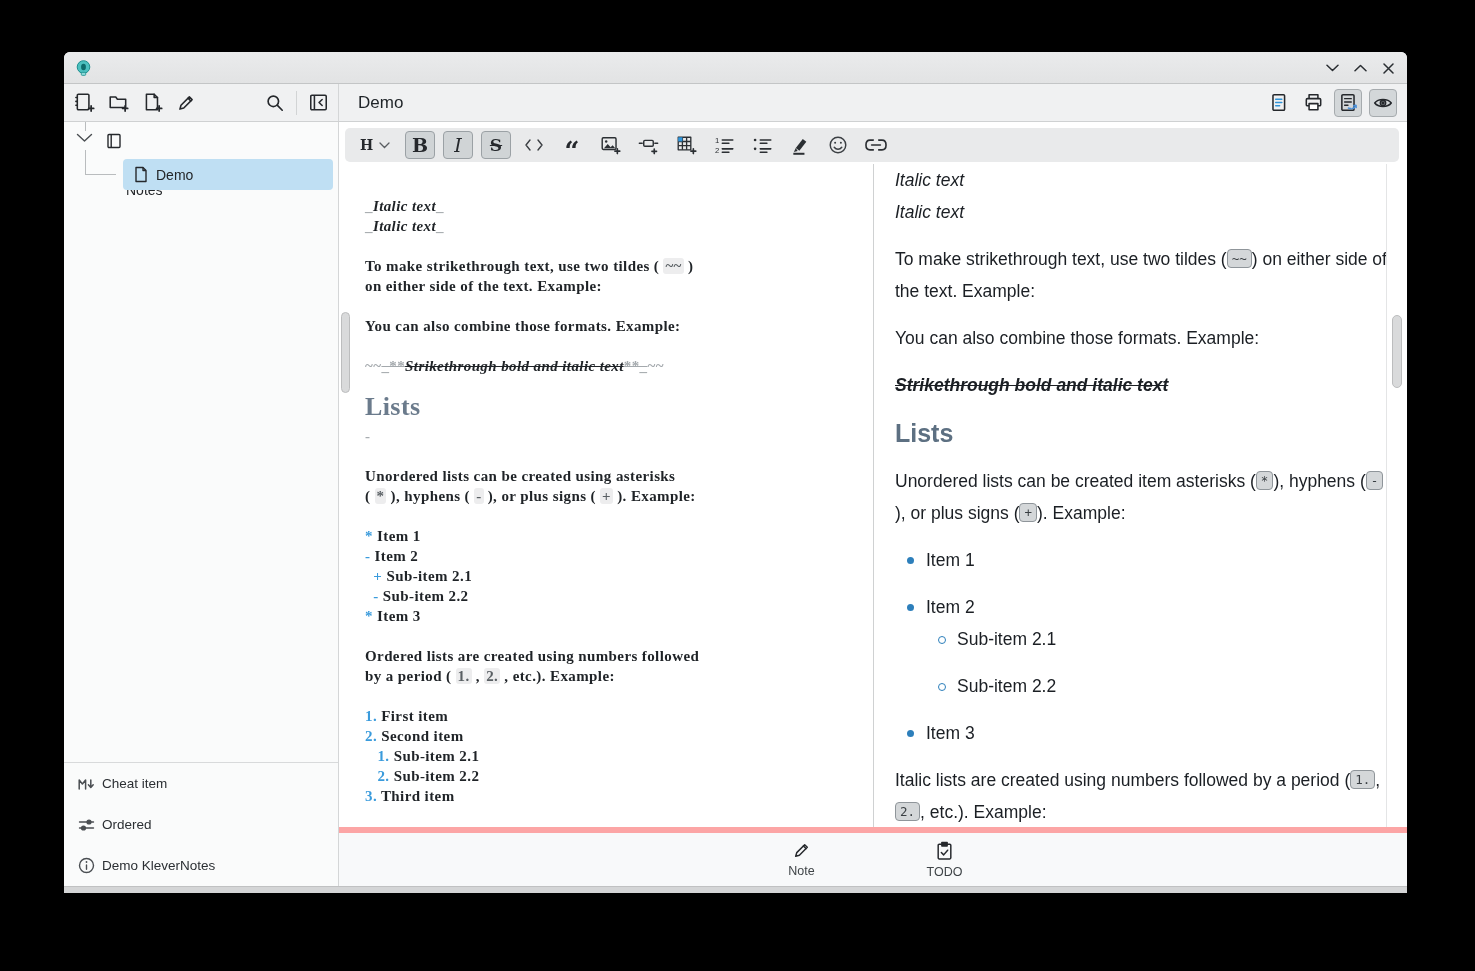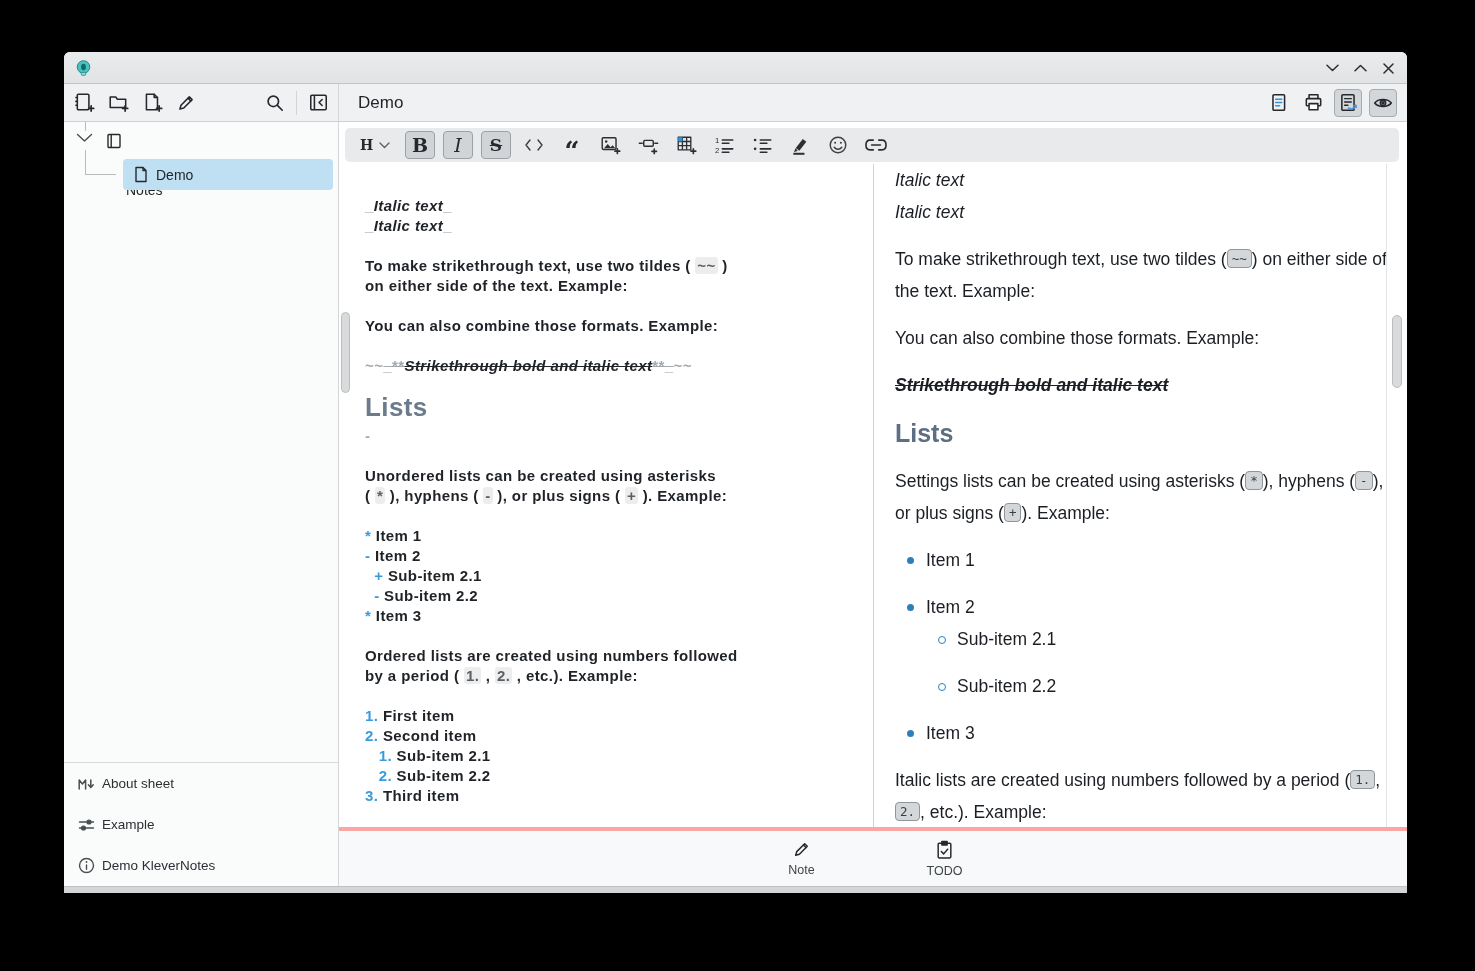--- a/index.html
+++ b/index.html
@@ -60,21 +60,21 @@
   .fbtn .letter { font-family:"DejaVu Serif", serif; font-size:19px; line-height:1; }
   .fbtn .letter.b { font-weight:bold; }
   .fbtn .letter.i { font-style:italic; }
   .fbtn .letter.s { font-weight:bold; font-size:17px; text-decoration:line-through; }
   .fbtn.hbtn { width:44px; }
   .fbtn .hletter { font-family:"DejaVu Serif", serif; font-weight:bold; font-size:14px; margin-right:6px; }
   .fbtn .quote-glyph { font-family:"DejaVu Serif", serif; font-weight:bold; font-size:26px; line-height:10px; margin-top:12px; }
 
   .panes { flex:1; display:flex; min-height:0; position:relative; }
   .editor { width:534px; flex:0 0 534px; background:#fff; padding:32px 6px 0 26px; overflow:hidden;
-    font-family:Liberation Sans, sans-serif; font-size:15px; line-height:20px; font-weight:600;
+    font-family:Liberation Serif, serif; font-size:15px; line-height:20px; font-weight:600;
     color:#1f2327; letter-spacing:.4px; white-space:pre; }
   .e-line { height:20px; }
   .e-line.h1line { height:36px; margin-top:14px; font-size:26px; line-height:34px; }
   .e-p {}
   .e-syn { color:#a4a9ad; }
   .e-syns { color:#a4a9ad; text-decoration:line-through; }
   .e-it { font-style:italic; }
   .e-sbi { font-style:italic; font-weight:700; text-decoration:line-through; }
   .e-chip { background:#ededee; color:#595f63; border-radius:3px; padding:0 2px; }
   .e-mk { color:#3a9bdc; }
@@ -98,21 +98,21 @@
   ul.pv-ul li { position:relative; margin-bottom:15px; }
   ul.pv-ul li:before { content:""; position:absolute; left:-19px; top:13px; width:7px; height:7px;
     border-radius:50%; background:#2d7fbb; }
   ul.pv-ul ul { list-style:none; margin:0; padding-left:31px; }
   ul.pv-ul ul li:before { background:#fff; border:1.5px solid #2d7fbb; width:6px; height:6px; }
   .pv-track { position:absolute; right:0; top:0; bottom:0; width:21px; border-left:1px solid #e4e5e6; }
   .pv-thumb { position:absolute; right:5px; top:151px; width:10px; height:73px;
     background:#d9dadb; border:1px solid #bcbdbe; border-radius:5px; }
 
   
-  .bottombar { flex:0 0 59px; height:59px; background:#f8f9fa; border-top:4px solid #fca5a5;
+  .bottombar { flex:0 0 59px; height:59px; background:#f8f9fa; border-top:6px solid #fca5a5;
     display:flex; align-items:center; justify-content:center; gap:63px; }
   .btab { width:80px; display:flex; flex-direction:column; align-items:center; gap:4px; }
   .btab .lbl { font-size:12.5px; color:#3f4447; }
 
   .window-strip { flex:0 0 7px; height:7px; background:#d4d5d6; border-top:1px solid #c0c1c2; }
 
   svg { display:block; }
 </style>
 </head>
 <body>
@@ -280,32 +280,32 @@
         </div>
 
         <div class="sb-footer">
           <div class="sb-footer-item">
             <span class="ic">
               <svg width="17" height="14" viewBox="0 0 17 14" fill="none" stroke="#4a4e52" stroke-width="1.5" stroke-linecap="round" stroke-linejoin="round">
                 <path d="M1.2 12V3l3.2 4 3.2-4v9"></path>
                   <path d="M12.8 3v7M10.4 7.8l2.4 2.7 2.4-2.7"></path>
               </svg>
             </span>
-            <span>About sheet</span>
+            <span>Cheat item</span>
           </div>
           <div class="sb-footer-item">
             <span class="ic">
               <svg width="17" height="16" viewBox="0 0 17 16" fill="none" stroke="#4a4e52" stroke-width="1.4" stroke-linecap="round">
                 <path d="M1.5 5h14"></path>
                   <circle cx="11" cy="5" r="1.9" fill="#4a4e52"></circle>
                 <path d="M1.5 11h14"></path>
                   <circle cx="5.5" cy="11" r="1.9" fill="#4a4e52"></circle>
               </svg>
             </span>
-            <span>Example</span>
+            <span>Ordered</span>
           </div>
           <div class="sb-footer-item">
             <span class="ic">
               <svg width="17" height="17" viewBox="0 0 17 17" fill="none" stroke="#4a4e52" stroke-width="1.4" stroke-linecap="round">
                 <circle cx="8.5" cy="8.5" r="7"></circle>
                   <path d="M8.5 8v4.2"></path>
                   <circle cx="8.5" cy="5" r=".9" fill="#4a4e52" stroke="none"></circle>
               </svg>
             </span>
             <span>Demo KleverNotes</span>
@@ -422,21 +422,21 @@
           <div class="editor"><div class="e-line"><span class="e-syn">_</span><span class="e-it">Italic text</span><span class="e-syn">_</span></div><div class="e-line"><span class="e-syn">_</span><span class="e-it">Italic text</span><span class="e-syn">_</span></div><div class="e-line">&nbsp;</div><div class="e-line"><span class="e-p">To make strikethrough text, use two tildes ( </span><span class="e-chip">~~</span><span class="e-p"> )</span></div><div class="e-line"><span class="e-p">on either side of the text. Example:</span></div><div class="e-line">&nbsp;</div><div class="e-line"><span class="e-p">You can also combine those formats. Example:</span></div><div class="e-line">&nbsp;</div><div class="e-line"><span class="e-syn">~~</span><span class="e-syns">_**</span><span class="e-sbi">Strikethrough bold and italic text</span><span class="e-syns">**_</span><span class="e-syn">~~</span></div><div class="e-line h1line"><span class="e-h1">Lists</span></div><div class="e-line"><span class="e-dim">-</span></div><div class="e-line">&nbsp;</div><div class="e-line"><span class="e-p">Unordered lists can be created using asterisks</span></div><div class="e-line"><span class="e-p">( </span><span class="e-chip">*</span><span class="e-p"> ), hyphens ( </span><span class="e-chip">-</span><span class="e-p"> ), or plus signs ( </span><span class="e-chip">+</span><span class="e-p"> ). Example:</span></div><div class="e-line">&nbsp;</div><div class="e-line"><span class="e-mk">*</span><span class="e-p"> Item 1</span></div><div class="e-line"><span class="e-mk">-</span><span class="e-p"> Item 2</span></div><div class="e-line"><span class="e-p">  </span><span class="e-mk">+</span><span class="e-p"> Sub-item 2.1</span></div><div class="e-line"><span class="e-p">  </span><span class="e-mk">-</span><span class="e-p"> Sub-item 2.2</span></div><div class="e-line"><span class="e-mk">*</span><span class="e-p"> Item 3</span></div><div class="e-line">&nbsp;</div><div class="e-line"><span class="e-p">Ordered lists are created using numbers followed</span></div><div class="e-line"><span class="e-p">by a period ( </span><span class="e-chip">1.</span><span class="e-p"> , </span><span class="e-chip">2.</span><span class="e-p"> , etc.). Example:</span></div><div class="e-line">&nbsp;</div><div class="e-line"><span class="e-mk">1.</span><span class="e-p"> First item</span></div><div class="e-line"><span class="e-mk">2.</span><span class="e-p"> Second item</span></div><div class="e-line"><span class="e-p">   </span><span class="e-mk">1.</span><span class="e-p"> Sub-item 2.1</span></div><div class="e-line"><span class="e-p">   </span><span class="e-mk">2.</span><span class="e-p"> Sub-item 2.2</span></div><div class="e-line"><span class="e-mk">3.</span><span class="e-p"> Third item</span></div></div>
           <div class="ed-thumb"></div>
           <div class="pane-divider"></div>
           <div class="preview">
             <div class="pv-content">
                 <p><span class="pv-it">Italic text</span><br><span class="pv-it">Italic text</span></p>
                 <p><span>To make strikethrough text, use two tildes (</span><span class="pv-code">~~</span><span>) on either side of the text. Example:</span></p>
                 <p><span>You can also combine those formats. Example:</span></p>
                 <p><span class="pv-sbi">Strikethrough bold and italic text</span></p>
                 <div class="pv-h2">Lists</div>
-                <p><span>Settings lists can be created using asterisks (</span><span class="pv-code">*</span><span>), hyphens (</span><span class="pv-code">-</span><span>), or plus signs (</span><span class="pv-code">+</span><span>). Example:</span></p>
+                <p><span>Unordered lists can be created item asterisks (</span><span class="pv-code">*</span><span>), hyphens (</span><span class="pv-code">-</span><span>), or plus signs (</span><span class="pv-code">+</span><span>). Example:</span></p>
                 <ul class="pv-ul">
                   <li><span>Item 1</span></li>
                   <li><span>Item 2</span><ul>
                       <li><span>Sub-item 2.1</span></li>
                       <li><span>Sub-item 2.2</span></li>
                     </ul></li>
                   <li><span>Item 3</span></li>
                 </ul>
                 <p><span>Italic lists are created using numbers followed by a period (</span><span class="pv-code">1.</span><span>, </span><span class="pv-code">2.</span><span>, etc.). Example:</span></p>
               </div>

